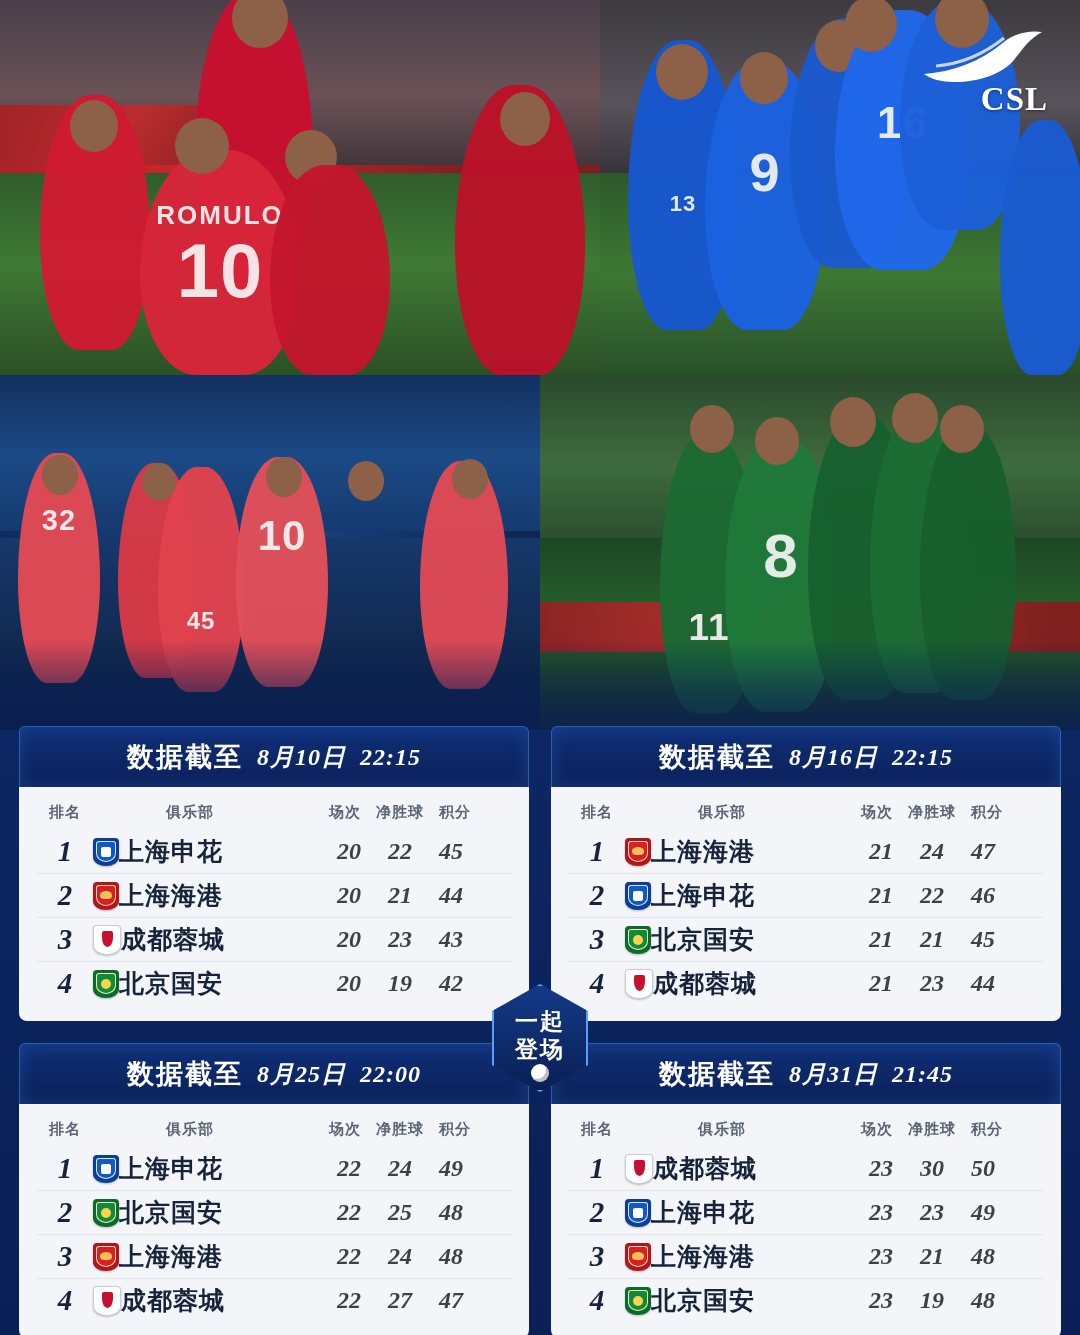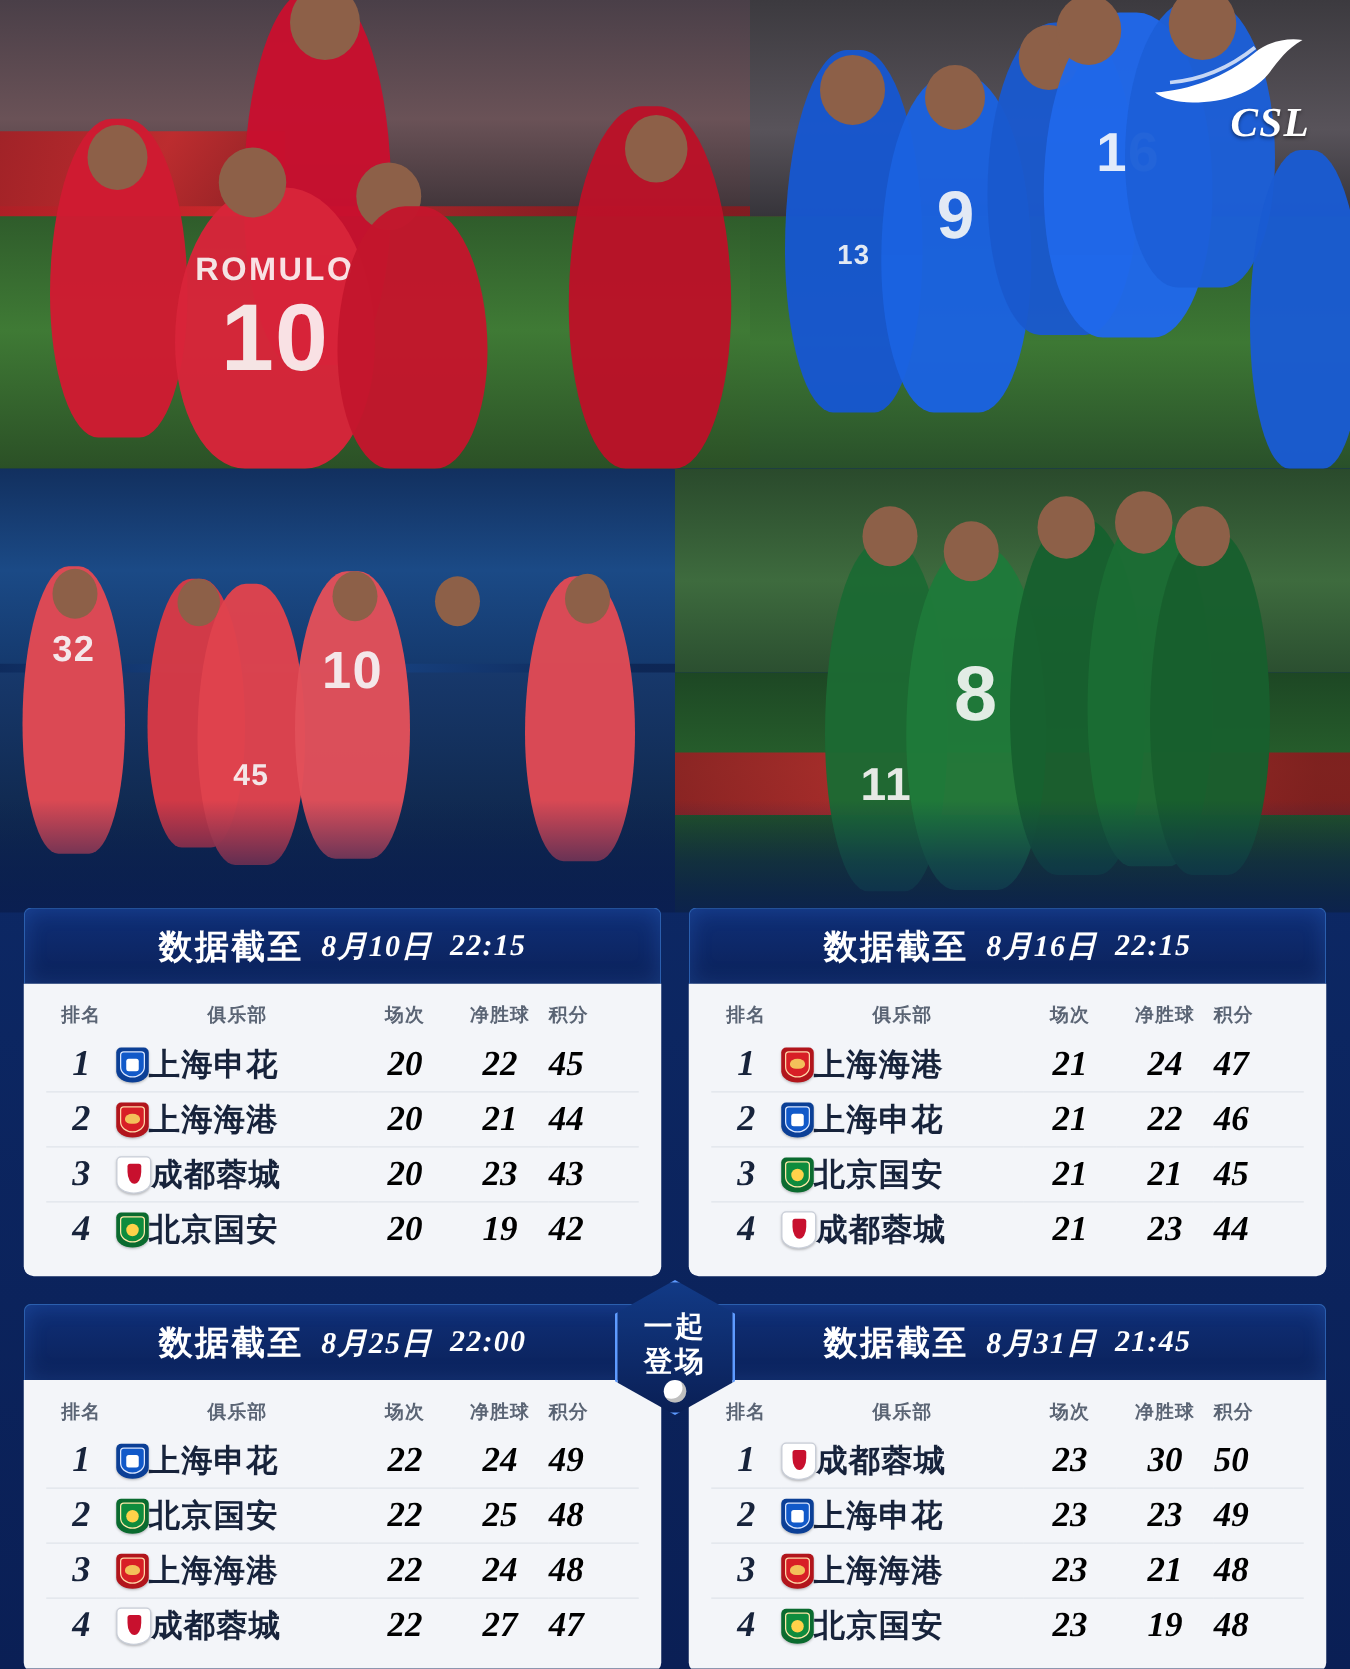--- a/index.html
+++ b/index.html
@@ -113,21 +113,20 @@
     width: 150px;
     height: 92px;
     color: #fff;
   }
   .csl-logo .mark { position: absolute; right: 6px; top: 0; }
   .csl-logo .word {
     position: absolute;
     right: 6px;
     bottom: 2px;
     font-family: "Liberation Serif", serif;
-    font-style: italic;
     font-weight: 700;
     font-size: 33px;
     letter-spacing: 1px;
     color: #ffffff;
     text-shadow: 0 1px 3px rgba(0,0,0,.5);
   }
 
   
   .photo-fade {
     position: absolute;
@@ -202,21 +201,21 @@
   }
   table.standings td {
     padding: 5px 0;
     border-top: 1px solid #dfe3ea;
     vertical-align: middle;
   }
   table.standings tr:first-child td { border-top: none; }
 
   .col-rank  { width: 56px;  text-align: center; }
   .col-club  { text-align: center; }
-  .col-pld   { width: 74px;  text-align: center; margin-top: 29px; }
+  .col-pld   { width: 74px;  text-align: right; margin-top: 29px; }
   .col-gd    { width: 78px;  text-align: center; }
   .col-pts   { width: 72px;  text-align: left; }
 
   .rank-num {
     font-family: "Liberation Serif", serif;
     font-style: italic;
     font-weight: 700;
     font-size: 29px;
     color: #17233b;
   }
@@ -228,22 +227,22 @@
     font-family: "Liberation Sans", sans-serif;
     font-weight: 700;
     font-size: 25px;
     color: #17233b;
     letter-spacing: 1px;
   }
   .stat {
     font-family: "Liberation Serif", serif;
     font-style: italic;
     font-weight: 700;
-    font-size: 28px;
-    color: #000000;
+    font-size: 24px;
+    color: #404040;
   }
 
   
   .crest {
     width: 26px; height: 28px;
     border-radius: 4px 4px 50% 50% / 4px 4px 32% 32%;
     position: relative;
     flex: 0 0 auto;
     box-shadow: 0 1px 2px rgba(0,0,0,.25);
     overflow: hidden;
@@ -279,21 +278,21 @@
   .crest-guoan .inner::after{
     content:""; position:absolute; left:50%; top:30%;
     width:10px; height:10px; margin-left:-5px;
     background:#ffd24a; border-radius:50%;
   }
 
   
   .hex {
     position: absolute;
     left: 50%;
-    top: 1024px;
+    top: 984px;
     width: 96px;
     height: 108px;
     margin-left: -48px;
     z-index: 6;
   }
   .hex .shape {
     position: absolute;
     inset: 0;
     background: linear-gradient(180deg,#123a86 0%, #0a1f55 100%);
     border: 2px solid #5e9bff;

